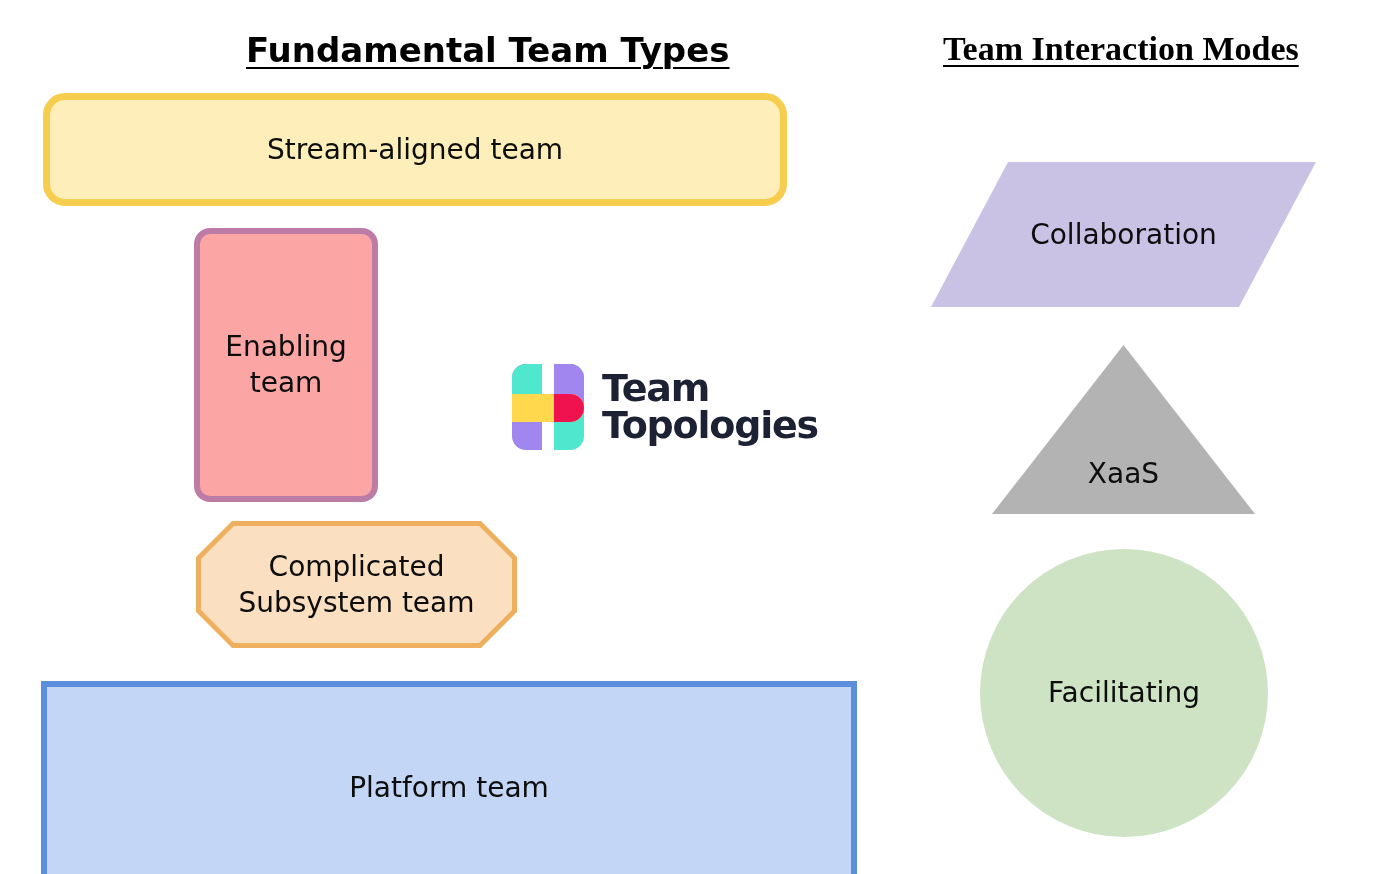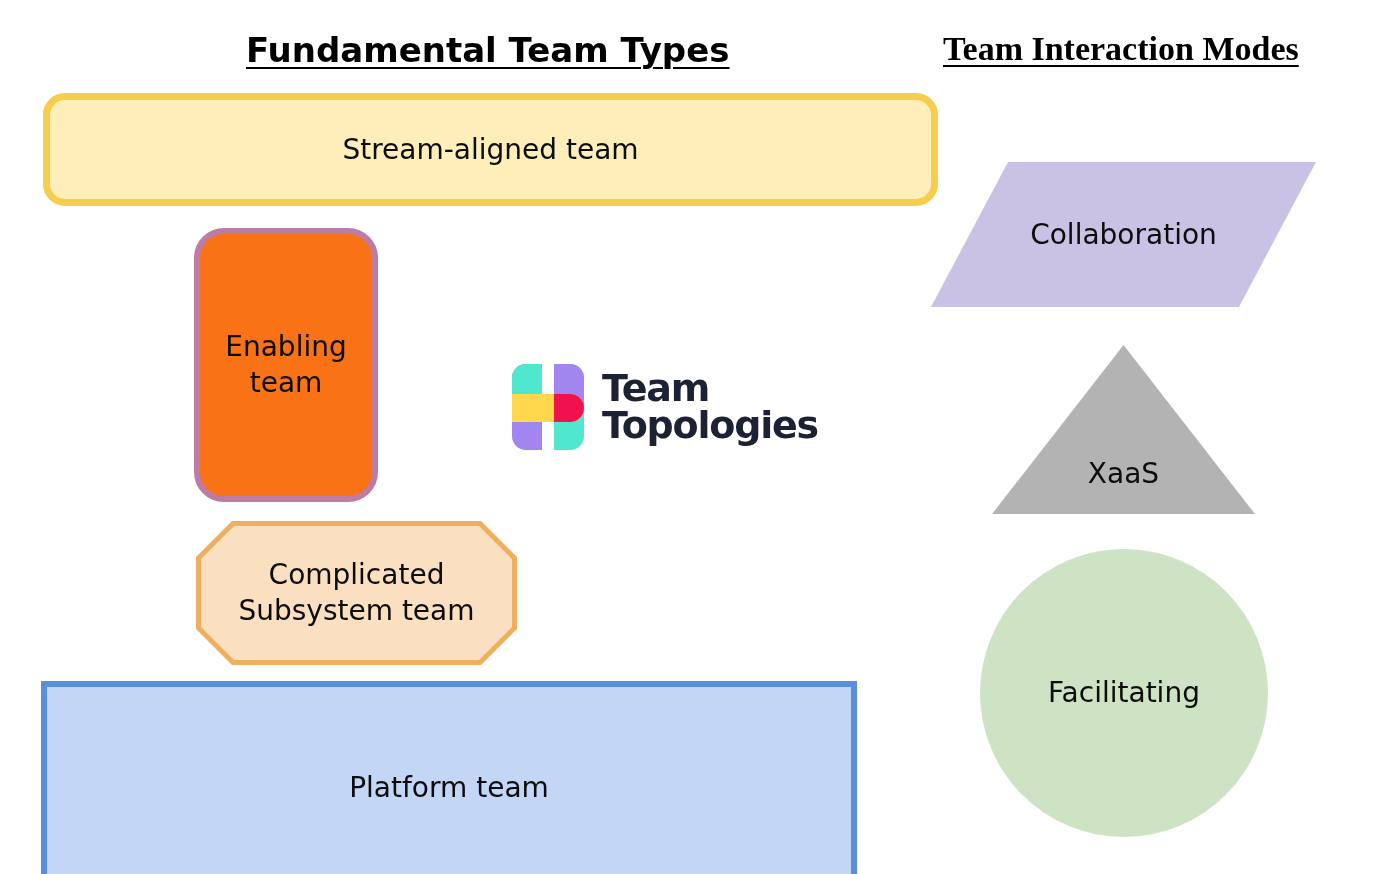--- a/index.html
+++ b/index.html
@@ -44,54 +44,54 @@
     color: #0d0d0d;
     text-align: center;
     white-space: pre-line;
   }
 
   
   #stream-aligned {
     position: absolute;
     left: 43px;
     top: 93px;
-    width: 895px;
+    width: 744px;
     height: 113px;
     box-sizing: border-box;
     background: #fdeeba;
     border: 7px solid #f6cd4c;
     border-radius: 22px;
     display: flex;
     align-items: center;
     justify-content: center;
   }
 
   
   #enabling {
     position: absolute;
     left: 194px;
     top: 228px;
     width: 184px;
     height: 274px;
     box-sizing: border-box;
-    background: #f97316;
+    background: #fca5a5;
     border: 6px solid #bd7ca6;
-    border-radius: 30px;
+    border-radius: 16px;
     display: flex;
     align-items: center;
     justify-content: center;
   }
 
   
   #complicated-wrap {
     position: absolute;
     left: 196px;
     top: 521px;
     width: 321px;
-    height: 144px;
+    height: 127px;
   }
   .octagon {
     position: absolute;
     inset: 0;
     background: #eeb05e;
     -webkit-clip-path: polygon(36px 0, calc(100% - 36px) 0, 100% 36px, 100% calc(100% - 36px), calc(100% - 36px) 100%, 36px 100%, 0 calc(100% - 36px), 0 36px);
     clip-path: polygon(36px 0, calc(100% - 36px) 0, 100% 36px, 100% calc(100% - 36px), calc(100% - 36px) 100%, 36px 100%, 0 calc(100% - 36px), 0 36px);
   }
   .octagon-inner {
     position: absolute;

